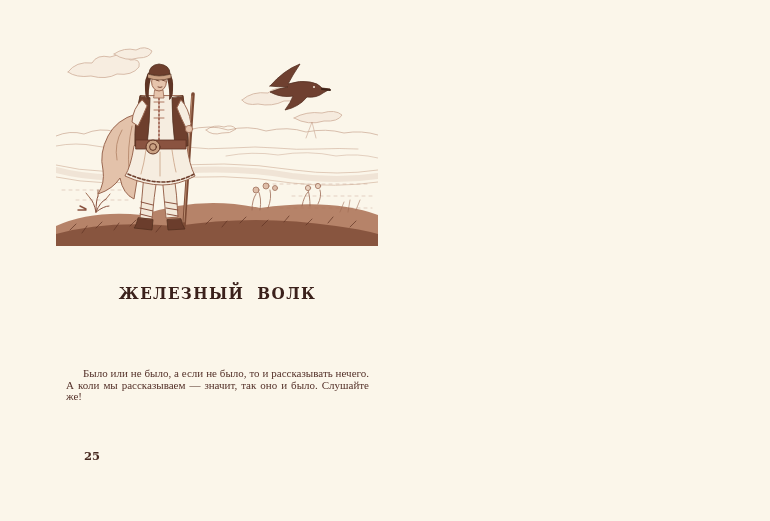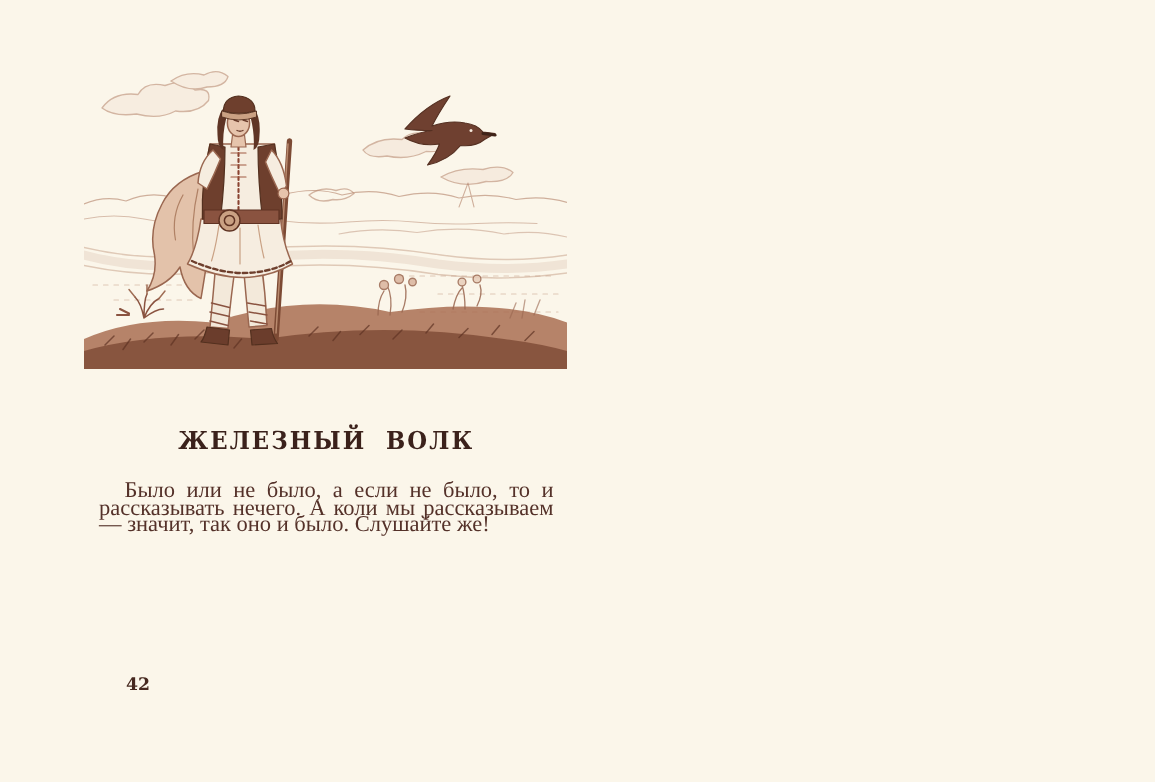--- a/index.html
+++ b/index.html
@@ -22,22 +22,23 @@
     font-family:"DejaVu Serif","Liberation Serif",serif;
     font-weight:700;font-size:16.5px;line-height:20px;
     letter-spacing:1.5px;word-spacing:7px;
     color:#3b211b;
     transform:scaleX(.92);transform-origin:center;
   }
 
   .textcol{
     position:absolute;
     color:#543129;
-    font-size:15px;line-height:11.5px;
+    font-size:11px;line-height:11.5px;
     text-align:justify;
+    margin-top:46px;
   }
   .textcol.leftcol{left:66px;top:322px;width:303px;}
 
   .para{margin:0;text-indent:17px;}
 
   .pagenum{
     position:absolute;top:449px;
     font-weight:700;font-size:11.5px;color:#46281f;
     font-family:"DejaVu Serif","Liberation Serif",serif;
   }
@@ -159,21 +160,21 @@
         </g>
       </svg>
     </div>
 
     <h1 class="title">ЖЕЛЕЗНЫЙ ВОЛК</h1>
 
     <div class="textcol leftcol">
       <p class="para">Было или не было, а если не было, то и рассказывать нечего. А коли мы рассказываем — значит, так оно и было. Слушайте же!</p>
     </div>
 
-    <div class="pagenum num-left">42</div>
+    <div class="pagenum num-left">25</div>
   </section>
 
   <section class="page right">
     
 
     
   </section>
 
 </div>
 

